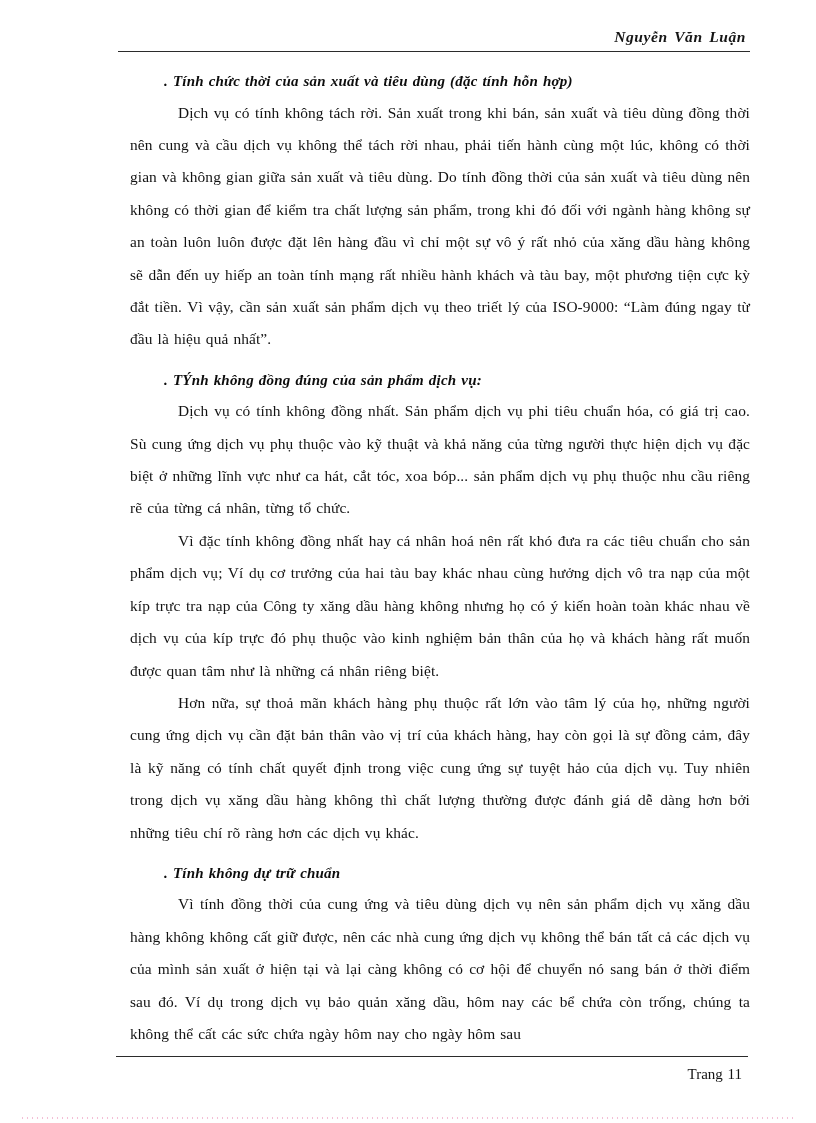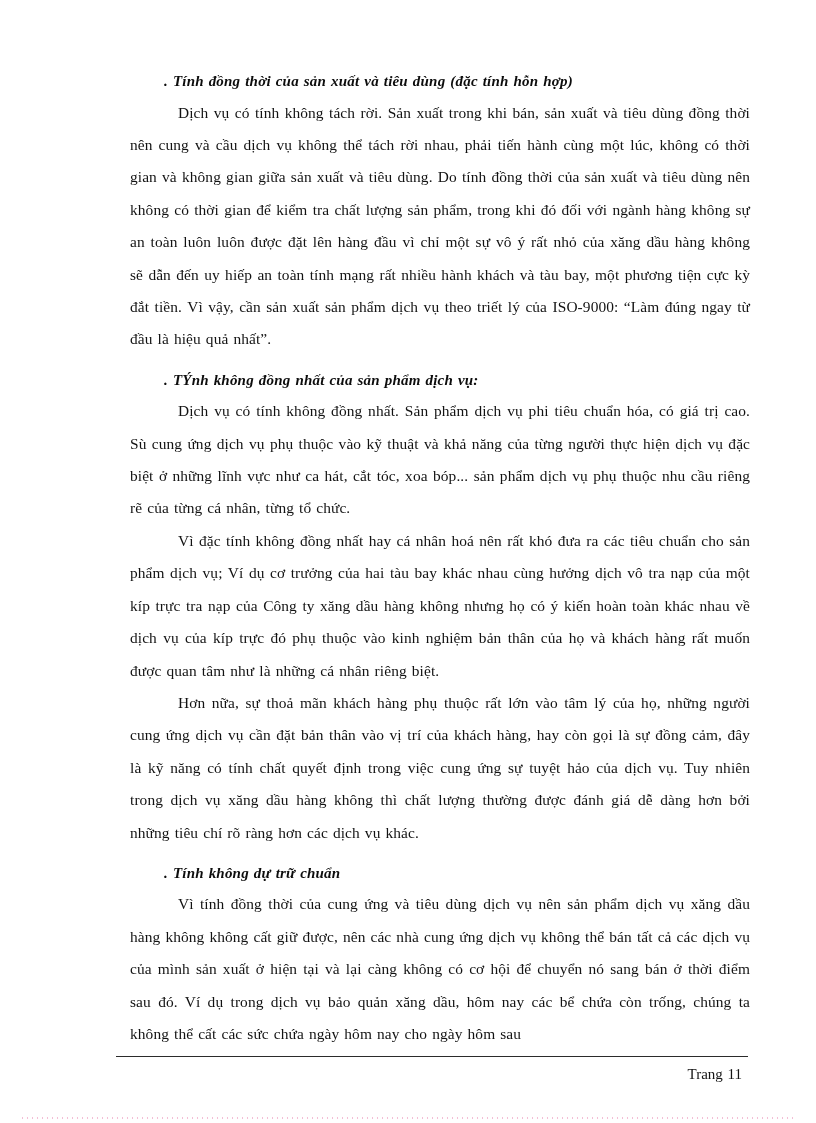--- a/index.html
+++ b/index.html
@@ -124,27 +124,31 @@
       rgba(255,255,255,0) 1px, rgba(255,255,255,0) 5px
     );
     opacity: 0.75;
   }
 </style>
 </head>
 <body>
 
 <div class="page">
 
+  <div class="header-block">
+    <div class="header-name">Nguyễn Văn Luận</div>
+    <div class="header-rule"></div>
+  </div>
 
   <div class="content">
 
-    <h3 class="heading">. Tính đồng thời của sản xuất và tiêu dùng (đặc tính hỗn hợp)</h3>
+    <h3 class="heading">. Tính chức thời của sản xuất và tiêu dùng (đặc tính hỗn hợp)</h3>
     <p class="para">Dịch vụ có tính không tách rời. Sản xuất trong khi bán, sản xuất và tiêu dùng đồng thời nên cung và cầu dịch vụ không thể tách rời nhau, phải tiến hành cùng một lúc, không có thời gian và không gian giữa sản xuất và tiêu dùng. Do tính đồng thời của sản xuất và tiêu dùng nên không có thời gian để kiểm tra chất lượng sản phẩm, trong khi đó đối với ngành hàng không sự an toàn luôn luôn được đặt lên hàng đầu vì chỉ một sự vô ý rất nhỏ của xăng dầu hàng không sẽ dẫn đến uy hiếp an toàn tính mạng rất nhiều hành khách và tàu bay, một phương tiện cực kỳ đắt tiền. Vì vậy, cần sản xuất sản phẩm dịch vụ theo triết lý của ISO-9000: “Làm đúng ngay từ đầu là hiệu quả nhất”.</p>
 
-    <h3 class="heading gap-before">. TÝnh không đồng nhất của sản phẩm dịch vụ:</h3>
+    <h3 class="heading gap-before">. TÝnh không đồng đúng của sản phẩm dịch vụ:</h3>
     <p class="para">Dịch vụ có tính không đồng nhất. Sản phẩm dịch vụ phi tiêu chuẩn hóa, có giá trị cao. Sù cung ứng dịch vụ phụ thuộc vào kỹ thuật và khả năng của từng người thực hiện dịch vụ đặc biệt ở những lĩnh vực như ca hát, cắt tóc, xoa bóp... sản phẩm dịch vụ phụ thuộc nhu cầu riêng rẽ của từng cá nhân, từng tổ chức.</p>
     <p class="para">Vì đặc tính không đồng nhất hay cá nhân hoá nên rất khó đưa ra các tiêu chuẩn cho sản phẩm dịch vụ; Ví dụ cơ trưởng của hai tàu bay khác nhau cùng hưởng dịch vô tra nạp của một kíp trực tra nạp của Công ty xăng dầu hàng không nhưng họ có ý kiến hoàn toàn khác nhau về dịch vụ của kíp trực đó phụ thuộc vào kinh nghiệm bản thân của họ và khách hàng rất muốn được quan tâm như là những cá nhân riêng biệt.</p>
     <p class="para">Hơn nữa, sự thoả mãn khách hàng phụ thuộc rất lớn vào tâm lý của họ, những người cung ứng dịch vụ cần đặt bản thân vào vị trí của khách hàng, hay còn gọi là sự đồng cảm, đây là kỹ năng có tính chất quyết định trong việc cung ứng sự tuyệt hảo của dịch vụ. Tuy nhiên trong dịch vụ xăng dầu hàng không thì chất lượng thường được đánh giá dễ dàng hơn bởi những tiêu chí rõ ràng hơn các dịch vụ khác.</p>
 
     <h3 class="heading gap-before">. Tính không dự trữ chuẩn</h3>
     <p class="para tight">Vì tính đồng thời của cung ứng và tiêu dùng dịch vụ nên sản phẩm dịch vụ xăng dầu hàng không không cất giữ được, nên các nhà cung ứng dịch vụ không thể bán tất cả các dịch vụ của mình sản xuất ở hiện tại và lại càng không có cơ hội để chuyển nó sang bán ở thời điểm sau đó. Ví dụ trong dịch vụ bảo quản xăng dầu, hôm nay các bể chứa còn trống, chúng ta không thể cất các sức chứa ngày hôm nay cho ngày hôm sau</p>
 
   </div>
 
   <div class="footer-block">

